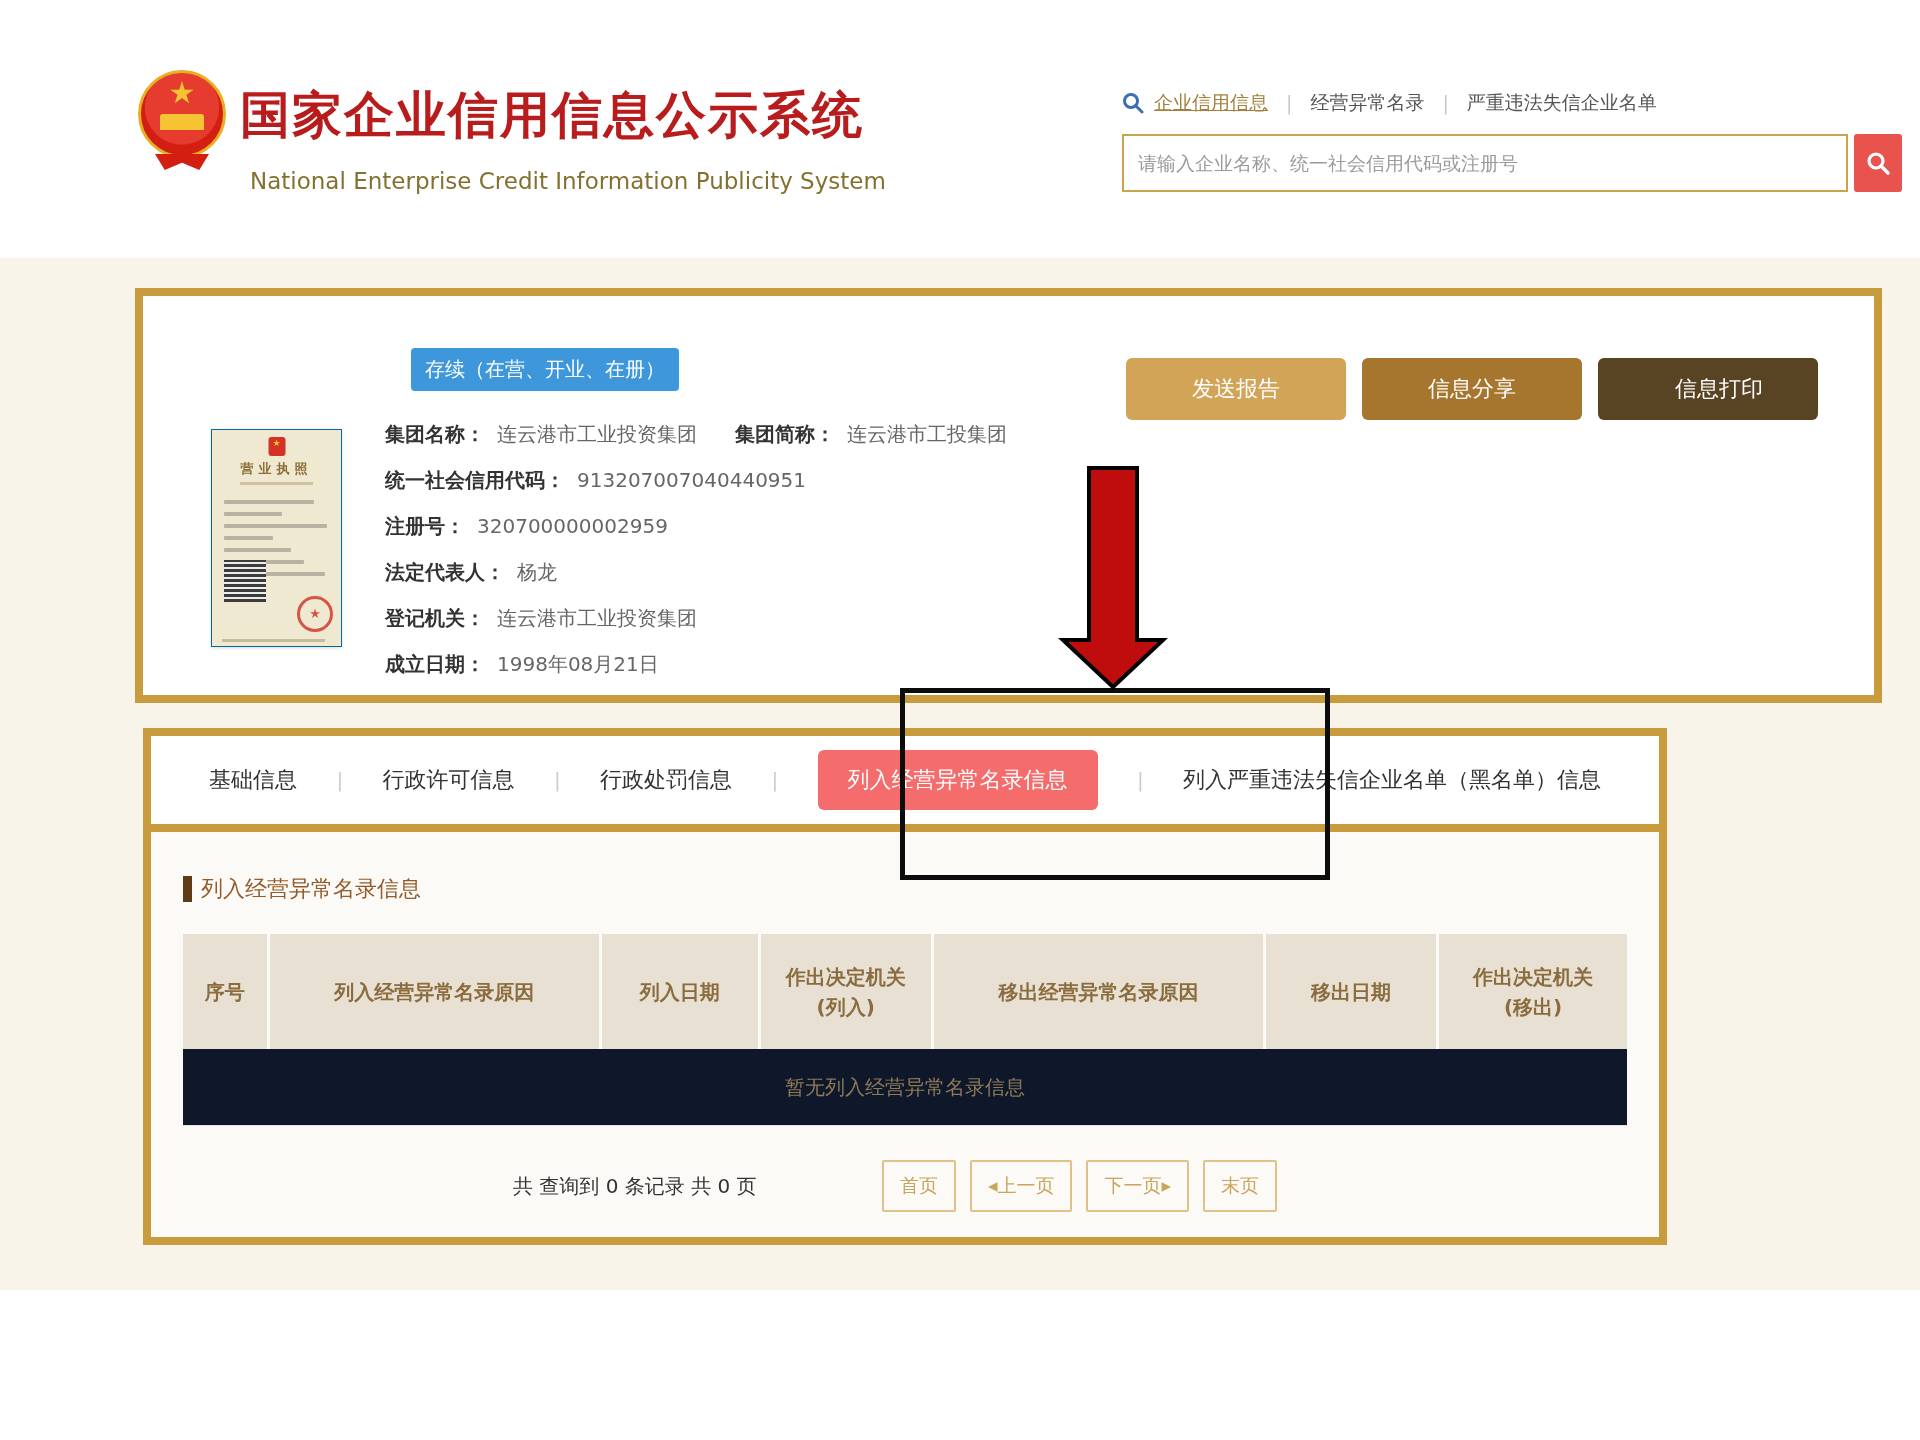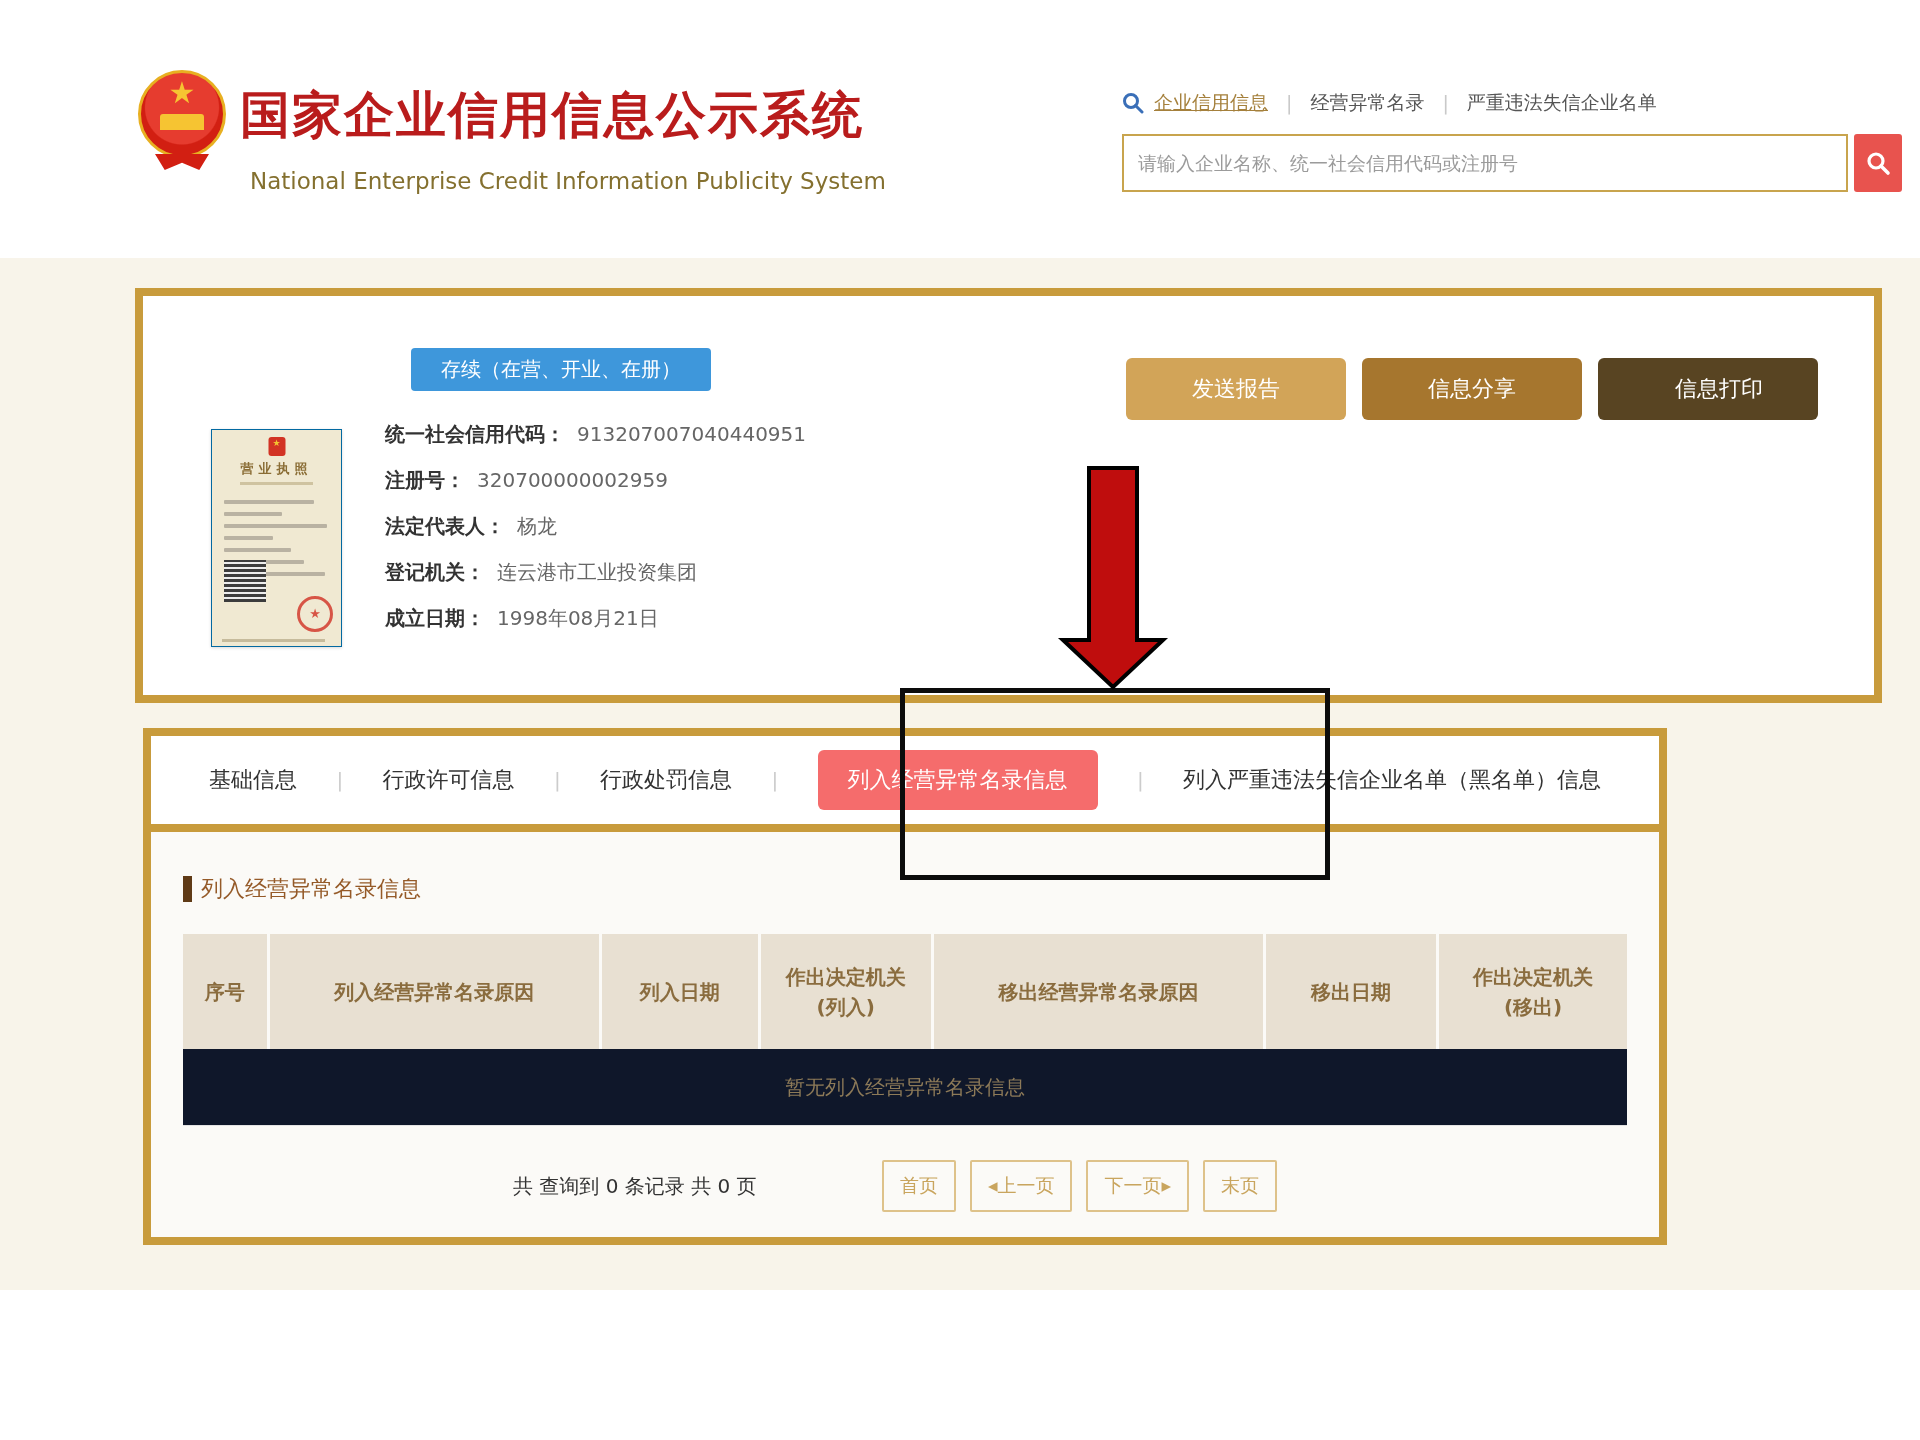--- a/index.html
+++ b/index.html
@@ -47,21 +47,21 @@
   .lic-qr{position:absolute;left:12px;bottom:44px;width:42px;height:42px;background:
     repeating-linear-gradient(0deg,#3c3c3c 0 3px,rgba(255,255,255,.9) 3px 5px),
     repeating-linear-gradient(90deg,#3c3c3c 0 3px,rgba(255,255,255,0) 3px 6px),#4a4a4a;}
   .lic-seal{position:absolute;right:8px;bottom:14px;width:36px;height:36px;border:3px solid rgba(210,59,46,.85);border-radius:50%;box-sizing:border-box;}
   .lic-seal:after{content:"★";position:absolute;left:50%;top:48%;transform:translate(-50%,-50%);color:rgba(210,59,46,.85);font-size:13px;}
   .lic-foot{position:absolute;left:10px;bottom:4px;width:80%;height:3px;background:#c6bb9c;}
   
   .company-block{position:absolute;left:242px;top:52px;}
   .name-row{display:flex;align-items:center;}
   .company-name{margin:0;font-size:33px;font-weight:bold;color:#2f2f2f;white-space:nowrap;}
-  .status-badge{margin-left:26px;background:#3e97db;color:#fff;font-size:20px;padding:8px 30px;border-radius:4px;white-space:nowrap;}
+  .status-badge{margin-left:26px;background:#3e97db;color:#fff;font-size:20px;padding:8px 14px;border-radius:4px;white-space:nowrap;}
   .info-rows{margin-top:20px;}
   .info-row{height:46px;display:flex;align-items:center;font-size:20px;white-space:nowrap;}
   .info-label{font-weight:bold;color:#333;}
   .info-value{color:#666;margin-left:12px;}
   .info-extra-label{font-weight:bold;color:#333;margin-left:38px;}
   
   .actions{position:absolute;right:56px;top:62px;display:flex;gap:16px;}
   .action-btn{width:220px;height:62px;border:none;border-radius:6px;color:#fff;font-size:22px;cursor:pointer;font-family:inherit;}
   
   .card2{left:143px;top:728px;width:1524px;height:517px;background:#fbfaf7;}
@@ -144,20 +144,26 @@
     <div class="lic-seal"></div>
     <div class="lic-foot"></div>
   </div>
 
   <div class="company-block">
     <div class="name-row">
       <span class="status-badge">存续（在营、开业、在册）</span>
     </div>
     <div class="info-rows">
         <div class="info-row">
+          <span class="info-label">集团名称：</span>
+          <span class="info-value">连云港市工业投资集团</span>
+          <span class="info-extra-label">集团简称：</span>
+          <span class="info-value">连云港市工投集团</span>
+        </div>
+        <div class="info-row">
           <span class="info-label">统一社会信用代码：</span>
           <span class="info-value">913207007040440951</span>
         </div>
         <div class="info-row">
           <span class="info-label">注册号：</span>
           <span class="info-value">320700000002959</span>
         </div>
         <div class="info-row">
           <span class="info-label">法定代表人：</span>
           <span class="info-value">杨龙</span>

